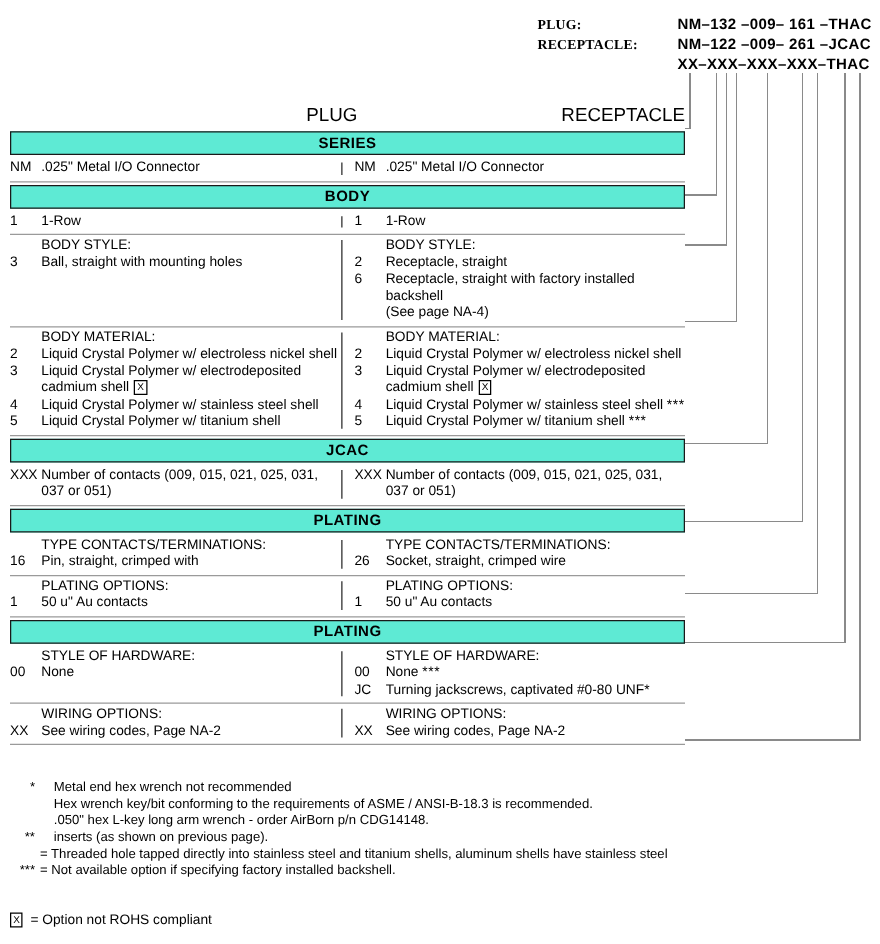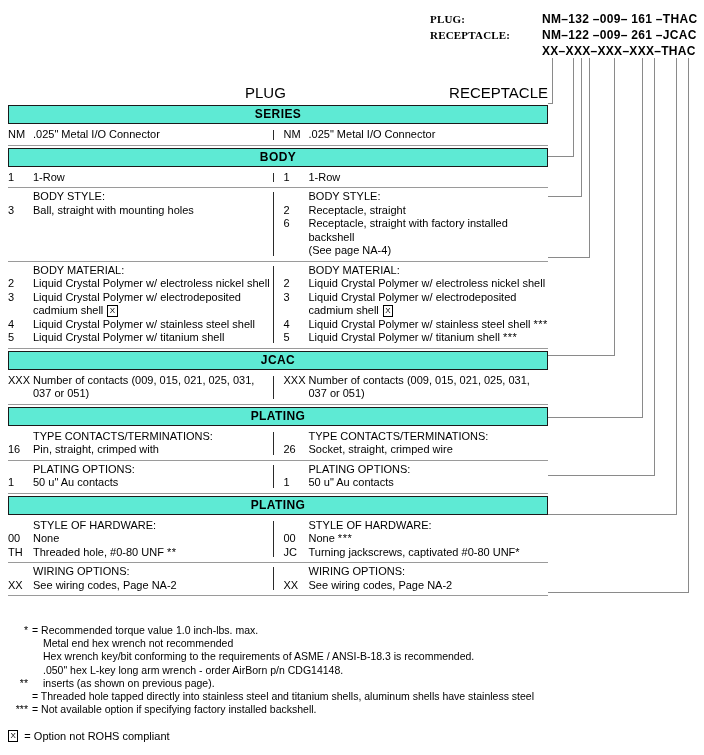--- a/index.html
+++ b/index.html
@@ -284,24 +284,20 @@
 
     <div class="secbar">PLATING</div>
     <div class="grp">
       <div class="inner">
         <div class="col">
           <div class="ghead">STYLE OF HARDWARE:</div>
           <div class="line">
             <span class="code">00</span>
             <span class="desc">None</span>
           </div>
-          <div class="line">
-            <span class="code">TH</span>
-            <span class="desc"><span>Threaded hole, #0-80 UNF</span> <span class="star">**</span></span>
-          </div>
         </div>
         <div class="divider"></div>
         <div class="col right">
           <div class="ghead">STYLE OF HARDWARE:</div>
           <div class="line">
             <span class="code">00</span>
             <span class="desc"><span>None</span> <span class="star">***</span></span>
           </div>
           <div class="line">
             <span class="code">JC</span>
@@ -330,21 +326,20 @@
         </div>
       </div>
     </div>
 
   </div>
 
   <div class="notes">
     <div class="note">
       <div class="mk">*</div>
       <div class="tx">
-        <div>= Recommended torque value 1.0 inch-lbs. max.</div>
         <div style="padding-left:11px">Metal end hex wrench not recommended</div>
         <div style="padding-left:11px">Hex wrench key/bit conforming to the requirements of ASME / ANSI-B-18.3 is recommended.</div>
         <div style="padding-left:11px">.050" hex L-key long arm wrench - order AirBorn p/n CDG14148.</div>
       </div>
     </div>
     <div class="note">
       <div class="mk">**</div>
       <div class="tx">
         <div style="padding-left:11px">inserts (as shown on previous page).</div>
         <div>= Threaded hole tapped directly into stainless steel and titanium shells, aluminum shells have stainless steel</div>

